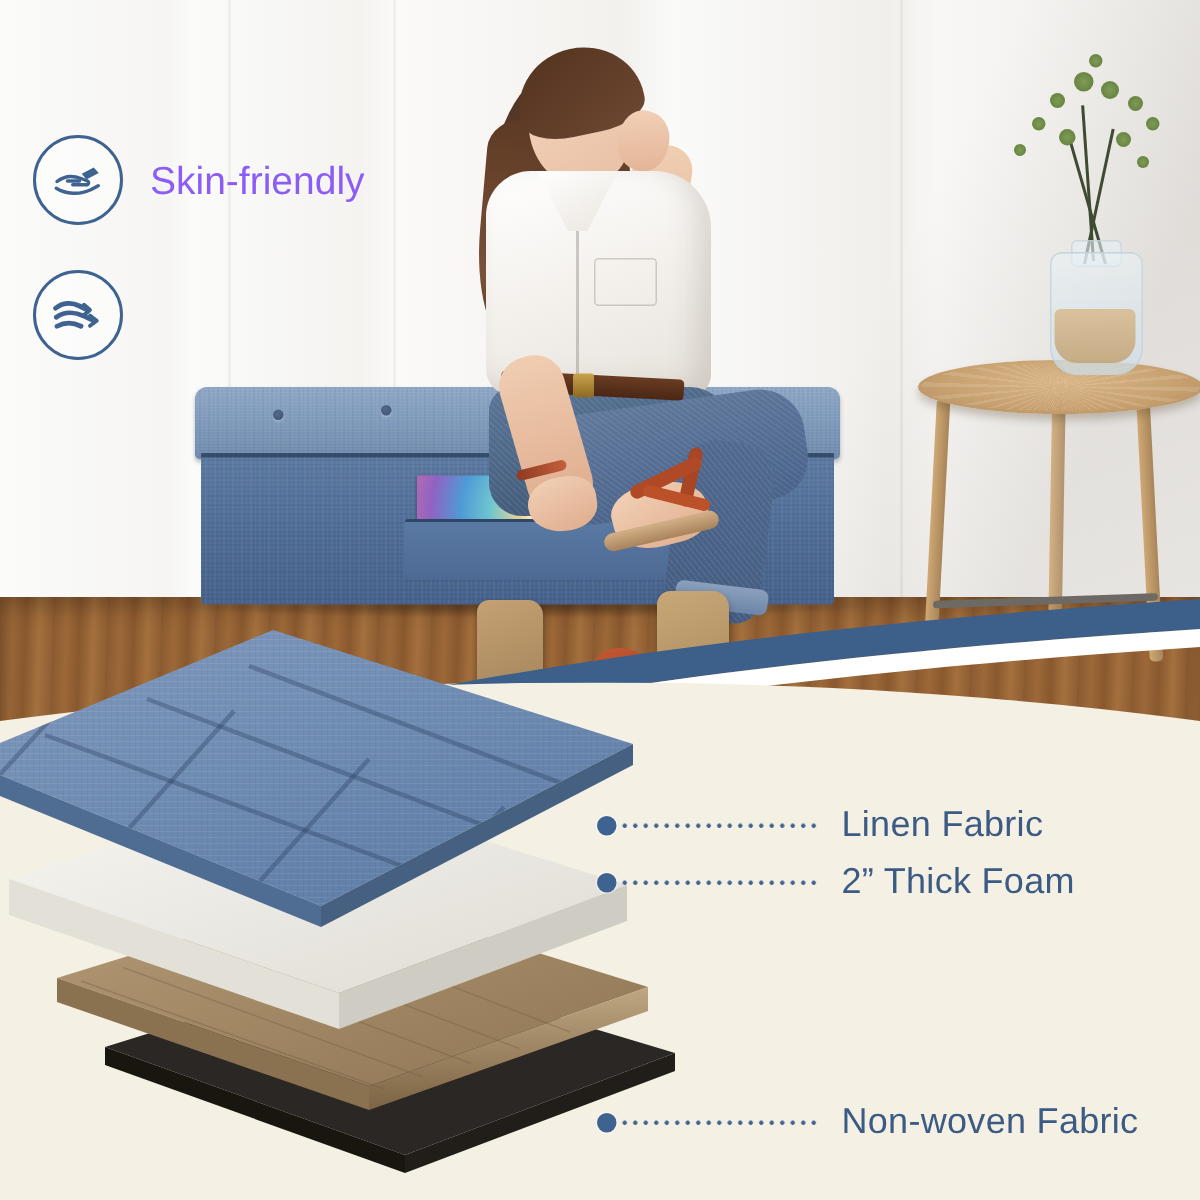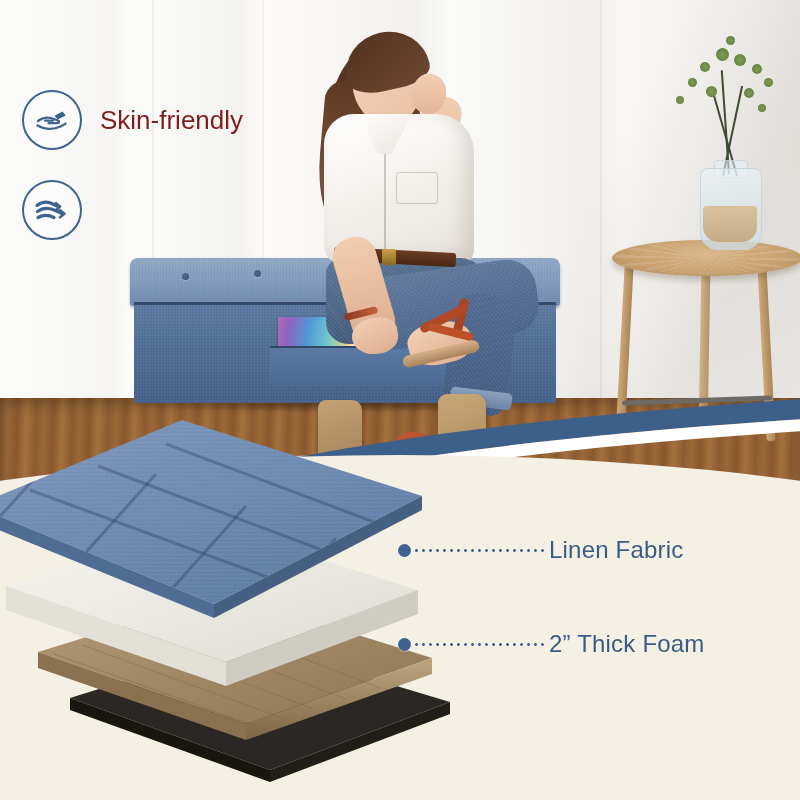--- a/index.html
+++ b/index.html
@@ -350,39 +350,39 @@
     width:13px;height:13px;border-radius:50%;
     background:#3f6391;flex:0 0 auto;
     box-shadow:0 0 0 1px rgba(255,255,255,.35);
   }
   .leader{
     height:3px;flex:0 0 auto;margin-left:2px;
     background-image:radial-gradient(circle,#3f6391 1.3px,transparent 1.5px);
     background-size:7px 3px;background-repeat:repeat-x;
   }
   .label-text{
-    margin-left:4px;white-space:nowrap;
+    margin-left:16px;white-space:nowrap;
     color:#3c5b84;font-size:24px;letter-spacing:.2px;
   }
 
   
   .title{
     position:absolute;left:0;top:14px;width:800px;text-align:center;
     font-size:38px;font-weight:bold;color:#2b5190;
     letter-spacing:.3px;text-shadow:0 1px 2px rgba(255,255,255,.85);
   }
   .feature{position:absolute;display:flex;align-items:center;}
   .fcircle{
     width:56px;height:56px;border-radius:50%;
     border:2.5px solid #3f6391;
     display:flex;align-items:center;justify-content:center;
     background:rgba(255,255,255,.45);flex:0 0 auto;
   }
   .ftext{
-    margin-left:18px;font-size:26px;color:#7f1d1d;white-space:nowrap;
+    margin-left:18px;font-size:26px;color:#8b5cf6;white-space:nowrap;
     text-shadow:0 1px 2px rgba(255,255,255,.8);
   }
 </style>
 </head>
 <body>
 
 <div class="poster">
 
   <div class="scene">
     <div class="wall"></div>
@@ -560,27 +560,32 @@
       <polygon points="244,186 452,78 452,92 244,200" fill="#456081"></polygon>
     </svg>
   </div>
 
   <div class="label-row" style="left:398px;top:536px;">
     <span class="dot"></span>
     <span class="leader" style="width:132px;"></span>
     <span class="label-text">Linen Fabric</span>
   </div>
 
-  <div class="label-row" style="left:398px;top:630px;">
+  <div class="label-row" style="left:398px;top:574px;">
     <span class="dot"></span>
     <span class="leader" style="width:132px;"></span>
     <span class="label-text">2”  Thick Foam</span>
   </div>
 
 
+  <div class="label-row" style="left:398px;top:734px;">
+    <span class="dot"></span>
+    <span class="leader" style="width:132px;"></span>
+    <span class="label-text">Non-woven Fabric</span>
+  </div>
 
 
   <div class="feature" style="left:22px;top:90px;">
     <span class="fcircle">
       <svg width="36" height="36" viewBox="0 0 36 36">
         <path d="M4 19 C9 15, 15 15, 20 17 L24 18.5 C25.6 19.1 25.2 21.2 23.5 21.2 L14.5 21.2" fill="none" stroke="#3f6391" stroke-width="2.3" stroke-linecap="round"></path>
         <path d="M3.5 23.5 C10 27.5, 19 28, 26.5 24.5 L31.5 21.8" fill="none" stroke="#3f6391" stroke-width="2.3" stroke-linecap="round"></path>
         <path d="M20.5 13.8 L28.5 9.6 L31.8 13.4 L23.6 17.6 Z" fill="#3f6391"></path>
         <path d="M11 18.6 L19 18.6" stroke="#3f6391" stroke-width="2.3" stroke-linecap="round"></path>
       </svg>

